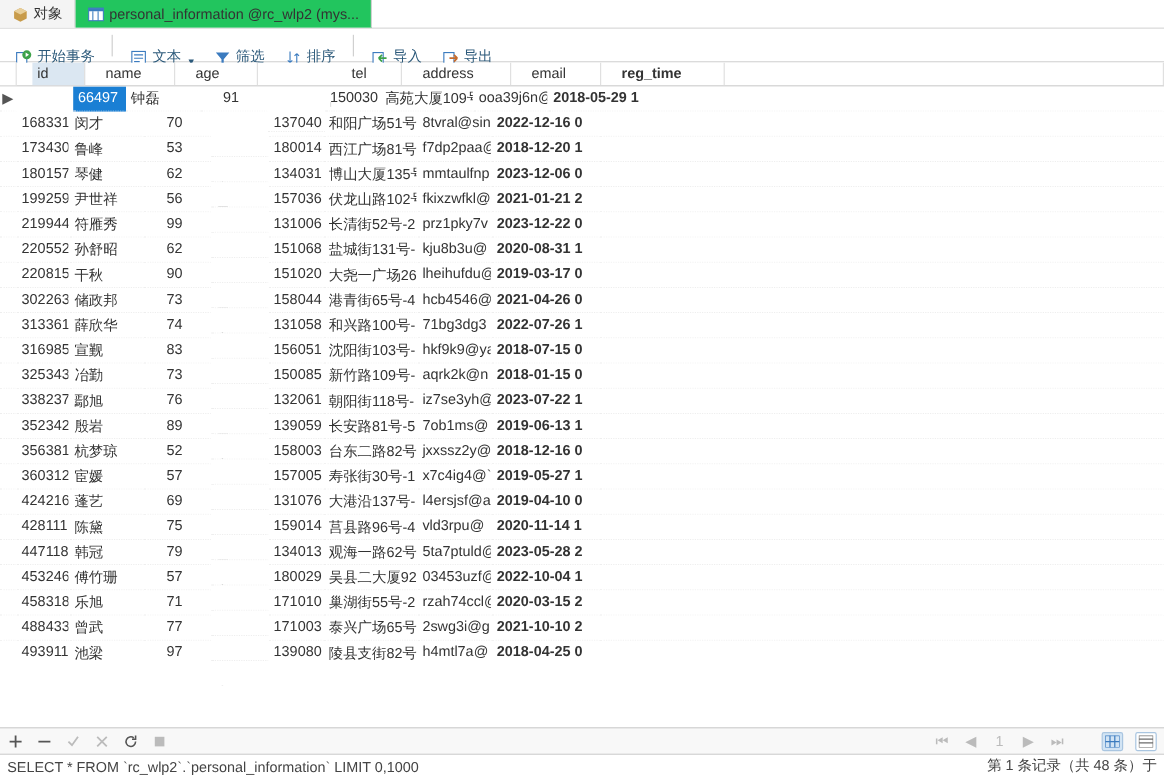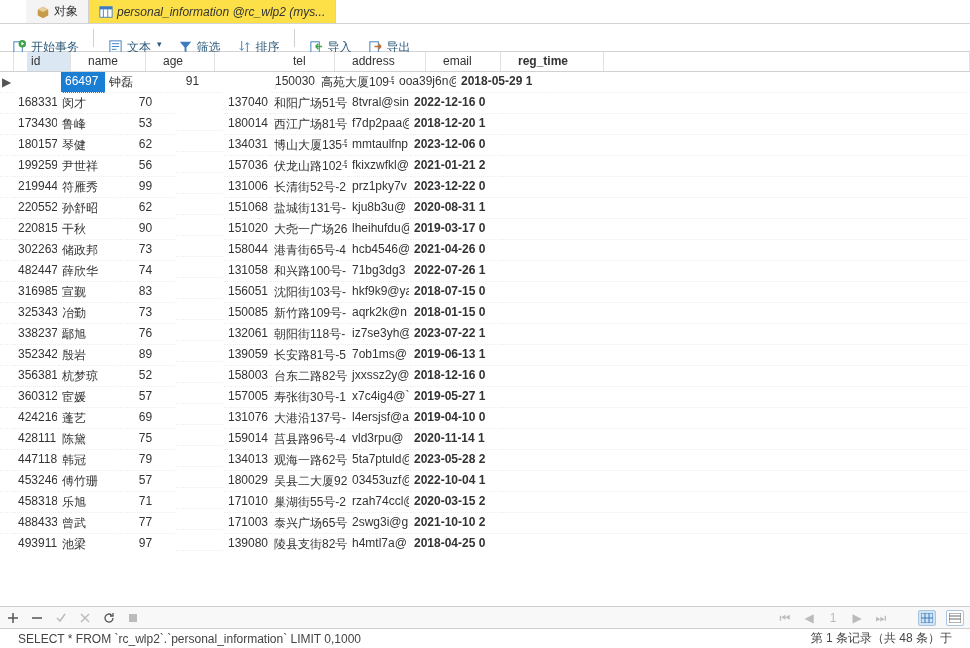--- a/index.html
+++ b/index.html
@@ -15,46 +15,45 @@
     display: flex;
     flex-direction: column;
   }
   
   .tabs {
     display: flex;
     align-items: flex-start;
     height: 24px;
     background: #fff;
     border-bottom: 1px solid #d3d3d3;
-    padding-left: 26px;
   }
   .tab {
     display: flex;
     align-items: center;
     padding: 0 10px;
     height: 100%;
     border-right: 1px solid #d0d0d0;
     gap: 4px;
   }
-  .tab.active { background: #fde047; font-style: italic; }
+  .tab.active { background: #22c55e; }
   .tab.inactive { background: #f4f4f4; }
   .tab .icon { width: 14px; height: 14px; display:inline-flex; align-items:center; justify-content:center; }
   
   .toolbar {
     display: flex;
     align-items: center;
     height: 28px;
     padding: 0 6px;
     gap: 4px;
     border-bottom: 1px solid #d3d3d3;
     background: #fff;
   }
   .tbtn {
     display: flex;
-    align-items: flex-start;
+    align-items: flex-end;
     gap: 4px;
     padding: 2px 6px;
     color: #2b597a;
     cursor: pointer;
     border-radius: 3px;
     margin-top: 20px;
   }
   .tsep {
     width: 1px;
     height: 18px;
@@ -141,21 +140,21 @@
   .viewbtn {
     width:18px; height:16px; border:1px solid #a9c5e0; display:inline-flex;
     align-items:center; justify-content:center; border-radius:2px; cursor:pointer;
     background:#fff;
   }
   .viewbtn.active { background:#d2e4f4; }
   .status {
     height: 20px;
     border-top: 1px solid #cfcfcf;
     display:flex; align-items:center; justify-content:space-between;
-    padding: 0 18px;
+    padding: 0 6px;
     background: #fff;
     color:#444;
   }
 </style>
 </head>
 <body>
 
 <div class="tabs">
   <div class="tab inactive">
     <span class="icon">
@@ -358,21 +357,21 @@
         <div class="cell age">73</div>
         <div class="cell sex">女</div>
         <div class="cell tel">158044</div>
         <div class="cell addr">港青街65号-4</div>
         <div class="cell email">hcb4546@</div>
         <div class="cell reg">2021-04-26 0</div>
         <div class="cell filler"></div>
       </div>
       <div class="row">
         <div class="cell gutter"></div>
-        <div class="cell id">482447</div>
+        <div class="cell id">313361</div>
         <div class="cell name">薛欣华</div>
         <div class="cell age">74</div>
         <div class="cell sex">男</div>
         <div class="cell tel">131058</div>
         <div class="cell addr">和兴路100号-</div>
         <div class="cell email">71bg3dg3</div>
         <div class="cell reg">2022-07-26 1</div>
         <div class="cell filler"></div>
       </div>
       <div class="row">

